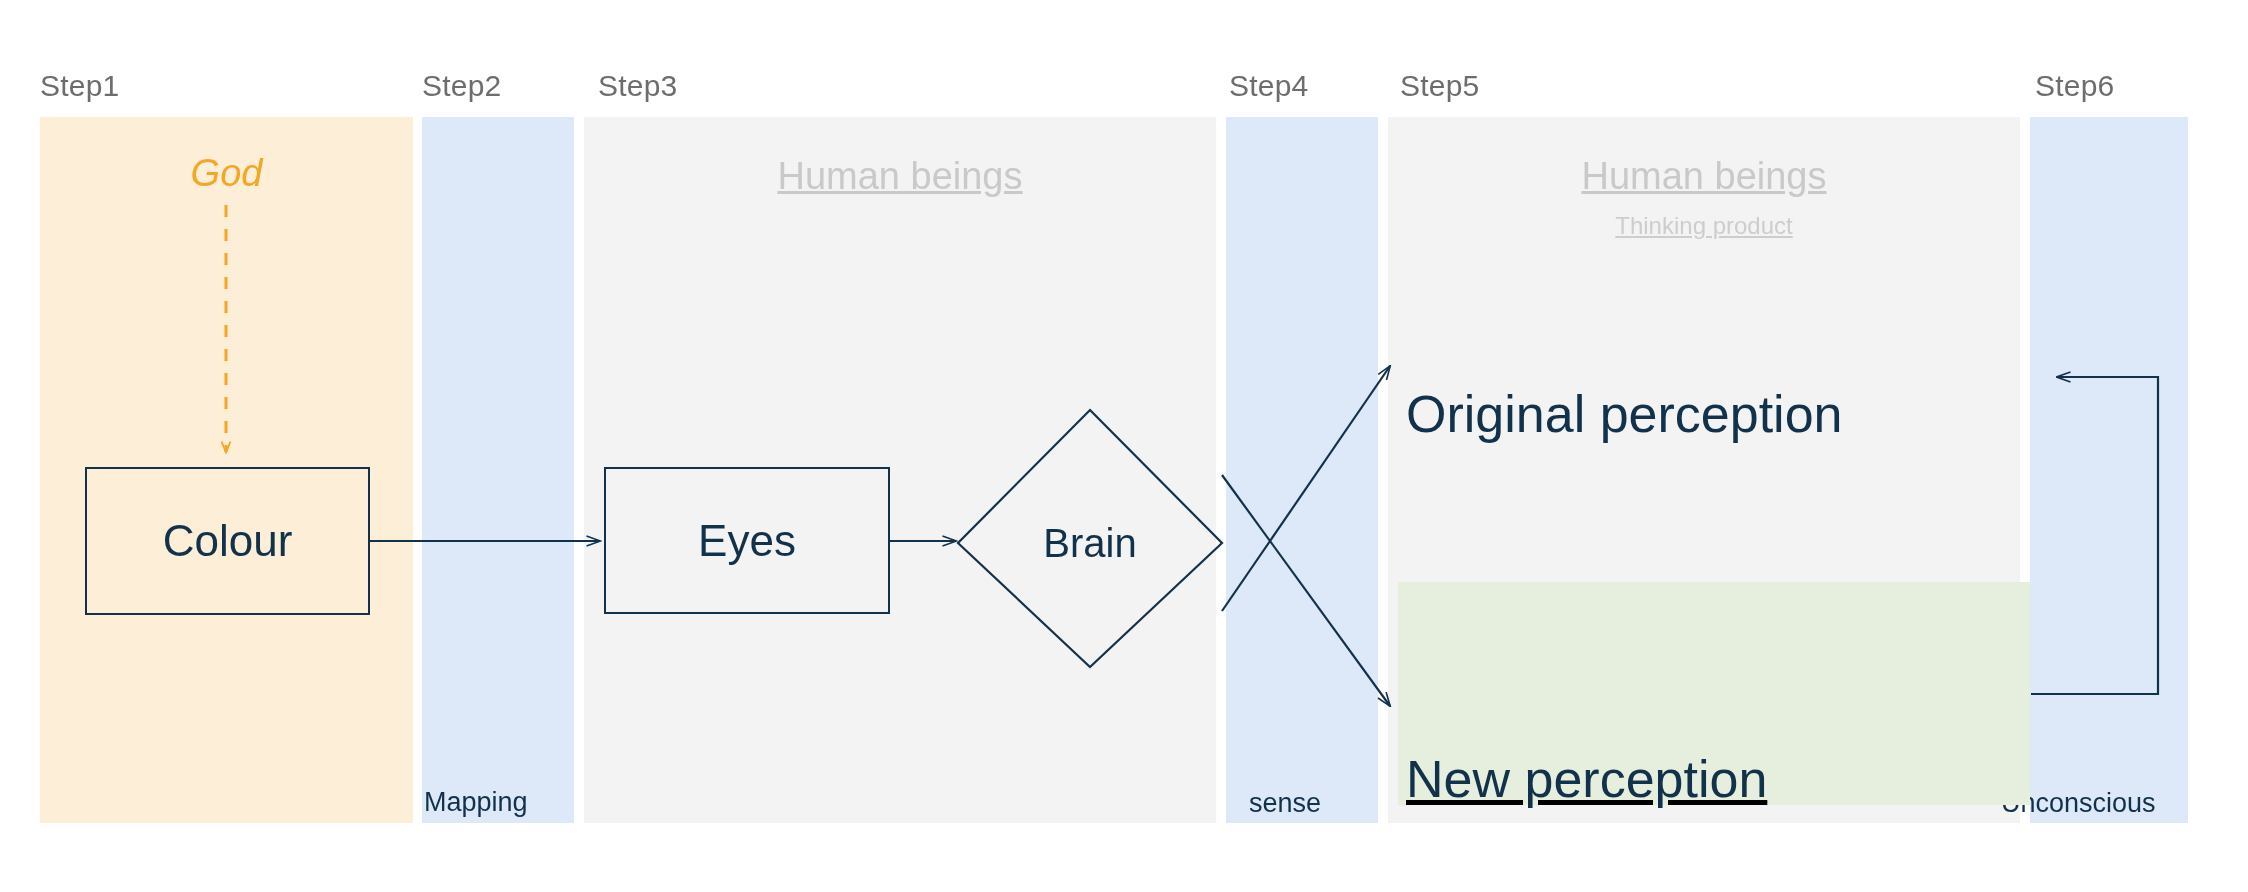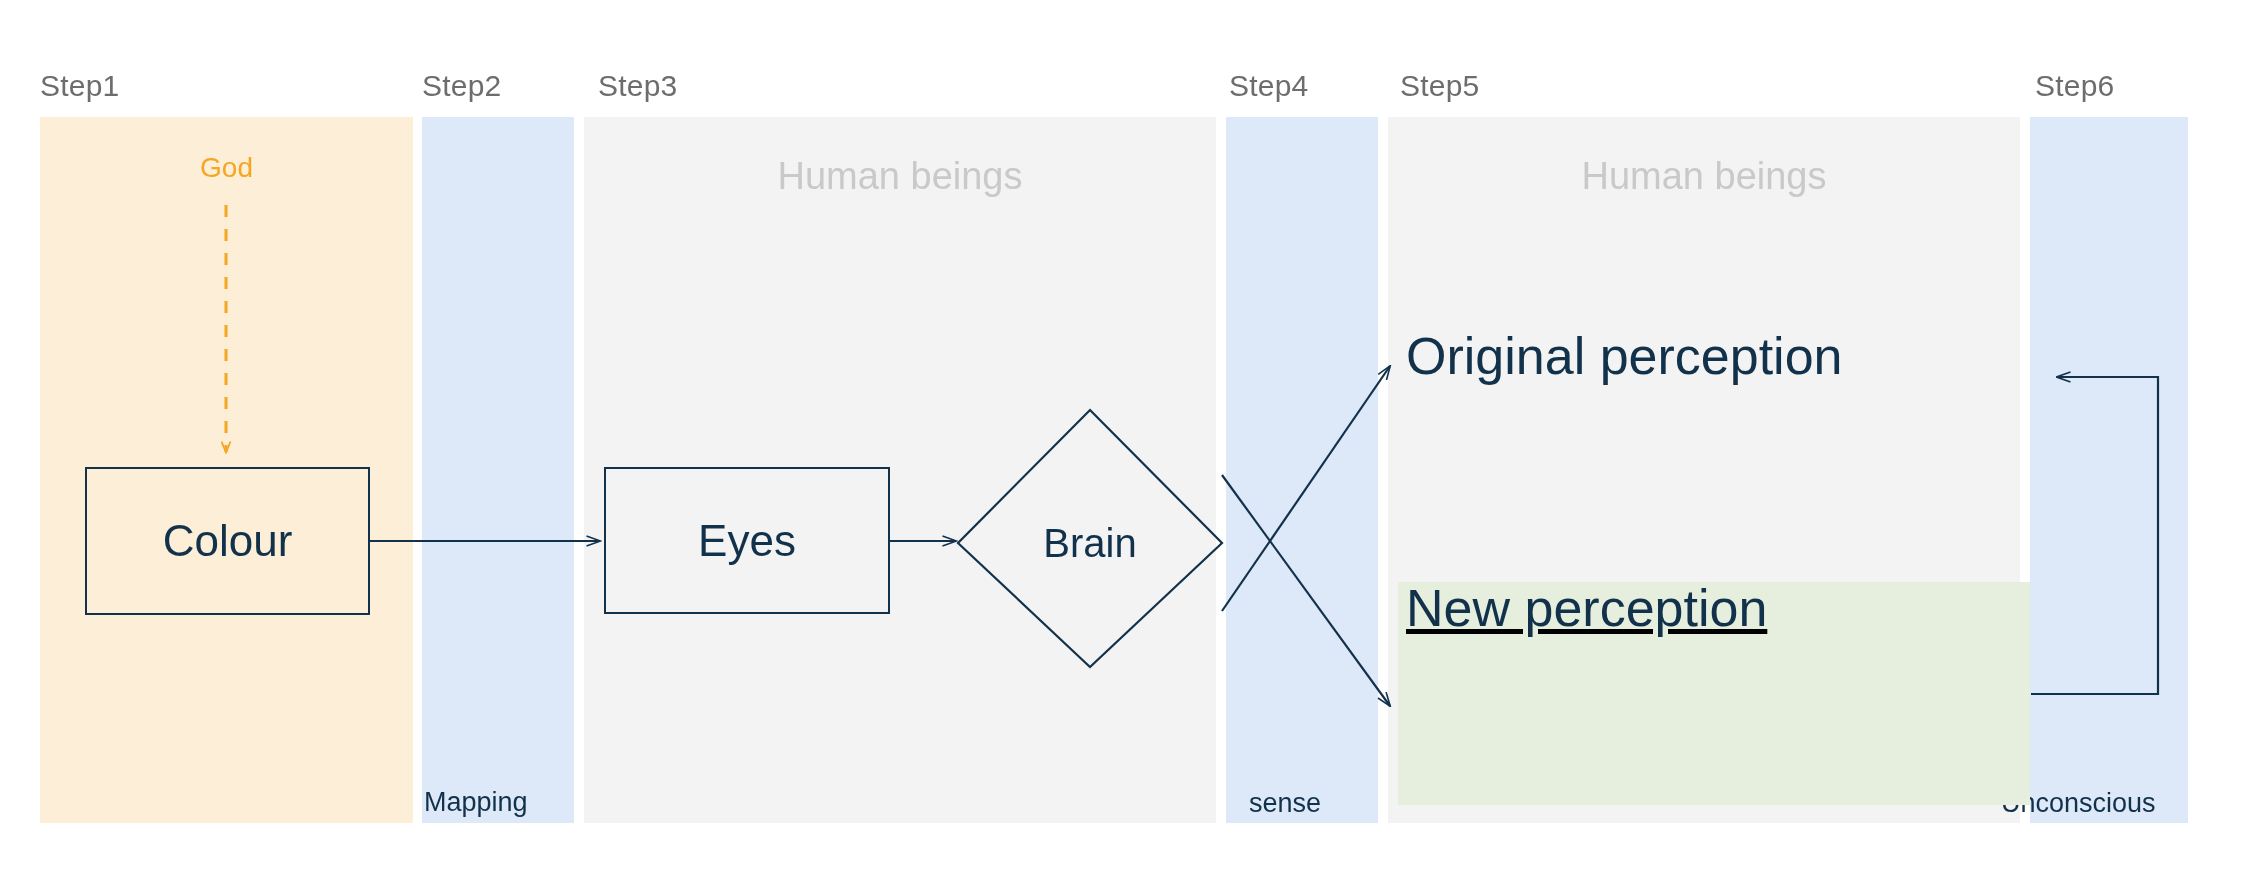--- a/index.html
+++ b/index.html
@@ -49,20 +49,21 @@
     line-height: 1;
   }
 
   
   .zone-caption {
     position: absolute;
     text-align: center;
     color: #c9c9c9;
     white-space: nowrap;
     line-height: 1;
+    text-decoration: underline;
   }
   .zone-caption.big   { font-size: 38px; }
   .zone-caption.small { font-size: 24px; color: #cdcdcd; }
 
   
   .node-box {
     position: absolute;
     box-sizing: border-box;
     border: 2.5px solid #12314a;
     background: transparent;
@@ -84,21 +85,21 @@
     white-space: nowrap;
     display: flex;
     align-items: center;
     justify-content: center;
   }
 
   
   .percept {
     position: absolute;
     display: flex;
-    align-items: flex-start;
+    align-items: flex-end;
     box-sizing: border-box;
   }
   .percept > span {
     font-size: 52px;
     color: #12314a;
     line-height: 1;
     white-space: nowrap;
   }
   .percept.green { background: #e6eedd; }
 
@@ -132,23 +133,24 @@
   <div class="step-label" style="left:2035px;">Step6</div>
 
   <div class="band-footer" style="left:424px; top:789px;">Mapping</div>
   <div class="band-footer" style="left:1249px; top:790px;">sense</div>
   <div class="band-footer" style="left:2001px; top:790px;">Unconscious</div>
 
   <div class="zone-caption big" style="left:584px; width:632px; top:157px;">Human beings</div>
 
   <div class="zone-caption big" style="left:1388px; width:632px; top:157px;">Human beings</div>
 
+  <div class="zone-caption small" style="left:1388px; width:632px; top:214px;">Thinking product</div>
 
   <div style="position:absolute; left:40px; width:373px; top:154px; text-align:center;
-              font-size:28px; color:#f5a623; line-height:1; white-space:nowrap;">God</div>
+              font-size:38px; color:#f5a623; line-height:1; white-space:nowrap;font-style:italic;">God</div>
 
   <div class="node-box" style="left:604px; top:467px; width:286px; height:147px;">
     <span>Eyes</span>
   </div>
 
   <div class="node-box" style="left:85px; top:467px; width:285px; height:148px;">
     <span>Colour</span>
   </div>
 
   <div class="diamond-label" style="left:958px; top:518px; width:264px; height:50px;">Brain</div>

